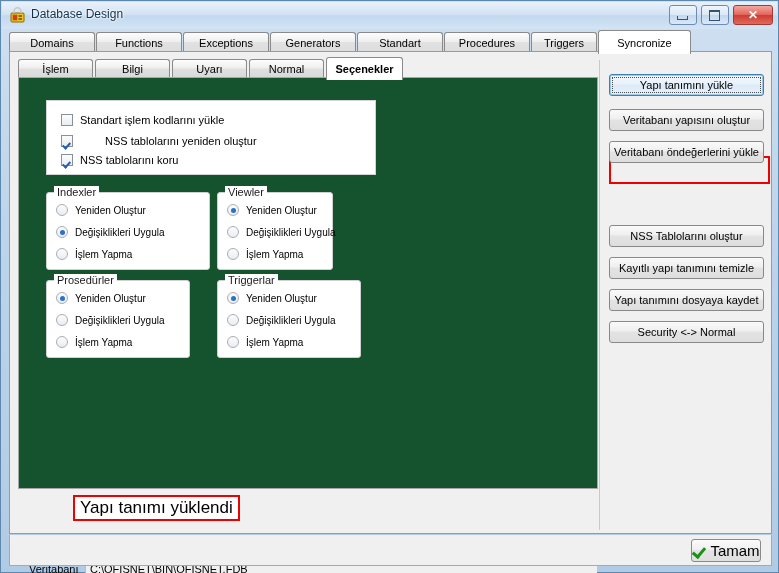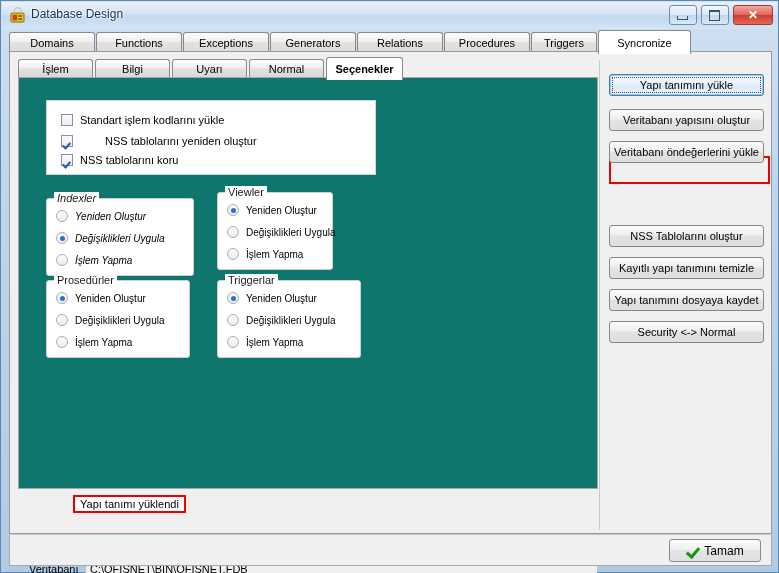--- a/index.html
+++ b/index.html
@@ -96,21 +96,21 @@
     background:linear-gradient(to bottom,#fdfdfd 0%,#eeeeee 45%,#e0e0e0 50%,#d8d8d8 100%);
     display:flex;align-items:center;justify-content:center;
     font-size:11px;color:#000;
   }
   .itab.selected{
     top:0;height:23px;background:#ffffff;border-bottom:none;z-index:4;
   }
 
   .tabpage{
     position:absolute;left:8px;top:25px;width:580px;height:412px;
-    background:#0f766e;border:1px solid #a7a7a7;
+    background:#14532d;border:1px solid #a7a7a7;
     box-sizing:border-box;
   }
 
   
   .chk-panel{
     position:absolute;left:27px;top:22px;width:330px;height:75px;
     border:1px solid #d4d4d4;background:#ffffff;
     box-sizing:border-box;
   }
   .chk-row{position:absolute;left:14px;height:16px;display:flex;align-items:center;}
@@ -147,21 +147,21 @@
   .radio.on::after{
     content:"";position:absolute;left:2.5px;top:2.5px;width:5px;height:5px;
     border-radius:50%;background:#2a72c8;
   }
   .rlabel{font-size:10px;color:#000;white-space:nowrap;}
 
   
   .status-msg{
     position:absolute;left:63px;top:443px;
     border:2px solid #ee0000;background:#ffffff;
-    padding:1px 5px;font-size:11px;color:#000;white-space:nowrap;
+    padding:1px 5px;font-size:17px;color:#000;white-space:nowrap;
   }
 
   
   .lbl-ilerleme{position:absolute;left:19px;top:493px;font-size:11px;color:#000;}
   .lbl-veritabani{position:absolute;left:19px;top:511px;font-size:11px;color:#000;}
   .progbar{
     position:absolute;left:75px;top:489px;width:424px;height:18px;
     box-sizing:border-box;border:1px solid #9d9d9d;
     background:linear-gradient(to bottom,#dfdfdf 0%,#d2d2d2 45%,#cdcdcd 55%,#e2e2e2 100%);
   }
@@ -206,26 +206,26 @@
     pointer-events:none;
   }
 
   
   .bottombar{
     position:absolute;left:8px;top:534px;width:763px;height:31px;
     background:#f0f0f0;border:1px solid #a8a8a8;border-top:none;
     box-sizing:border-box;
   }
   .okbtn{
-    position:absolute;right:10px;top:4px;width:92px;height:23px;
+    position:absolute;right:10px;top:4px;width:70px;height:23px;
     box-sizing:border-box;
     border:1px solid #8a8a8a;border-radius:3px;
     background:linear-gradient(to bottom,#fbfbfb 0%,#f0f0f0 45%,#e4e4e4 50%,#dfdfdf 100%);
     display:flex;align-items:center;justify-content:center;gap:5px;
-    font-size:12px;color:#000;
+    font-size:15px;color:#000;
   }
   .check-glyph{display:inline-block;width:13px;height:13px;position:relative;}
   .check-glyph::after{
     content:"";position:absolute;left:3px;top:1px;width:5px;height:10px;
     border:solid #169216;border-width:0 3px 3px 0;transform:rotate(40deg);
   }
 </style>
 </head>
 <body>
 
@@ -265,21 +265,21 @@
     <div class="otab" style="left:87px;width:86px;">
         <span>Functions</span>
       </div>
     <div class="otab" style="left:174px;width:86px;">
         <span>Exceptions</span>
       </div>
     <div class="otab" style="left:261px;width:86px;">
         <span>Generators</span>
       </div>
     <div class="otab" style="left:348px;width:86px;">
-        <span>Relations</span>
+        <span>Standart</span>
       </div>
     <div class="otab" style="left:435px;width:86px;">
         <span>Procedures</span>
       </div>
     <div class="otab" style="left:522px;width:66px;">
         <span>Triggers</span>
       </div>
     <div class="otab selected" style="left:589px;width:93px;">
         <span>Syncronize</span>
       </div>
@@ -316,21 +316,21 @@
           <div class="chk-row" style="top:32px;gap:25px;">
             <span class="cbox checked"></span>
             <span class="chk-label">NSS tablolarını yeniden oluştur</span>
           </div>
           <div class="chk-row" style="top:51px;">
             <span class="cbox checked"></span>
             <span class="chk-label">NSS tablolarını koru</span>
           </div>
         </div>
 
-        <div class="grp" style="left:27px;top:120px;width:148px;height:78px;font-style:italic;">
+        <div class="grp" style="left:27px;top:114px;width:164px;height:78px;">
           <span class="grp-title">Indexler</span>
           <div class="rrow" style="top:9px;">
             <span class="radio"></span>
             <span class="rlabel">Yeniden Oluştur</span>
           </div>
           <div class="rrow" style="top:31px;">
             <span class="radio on"></span>
             <span class="rlabel">Değişiklikleri Uygula</span>
           </div>
           <div class="rrow" style="top:53px;">

